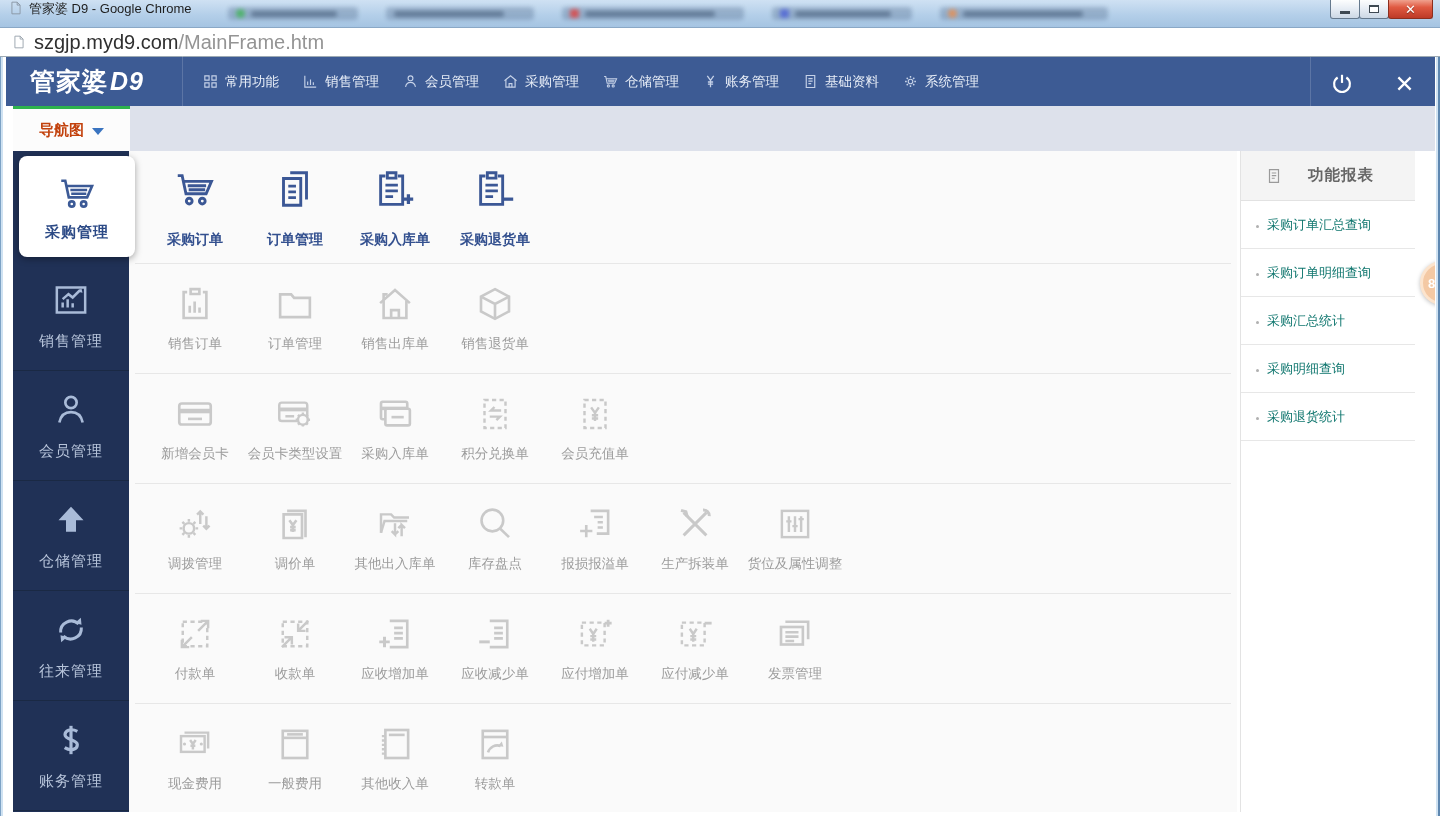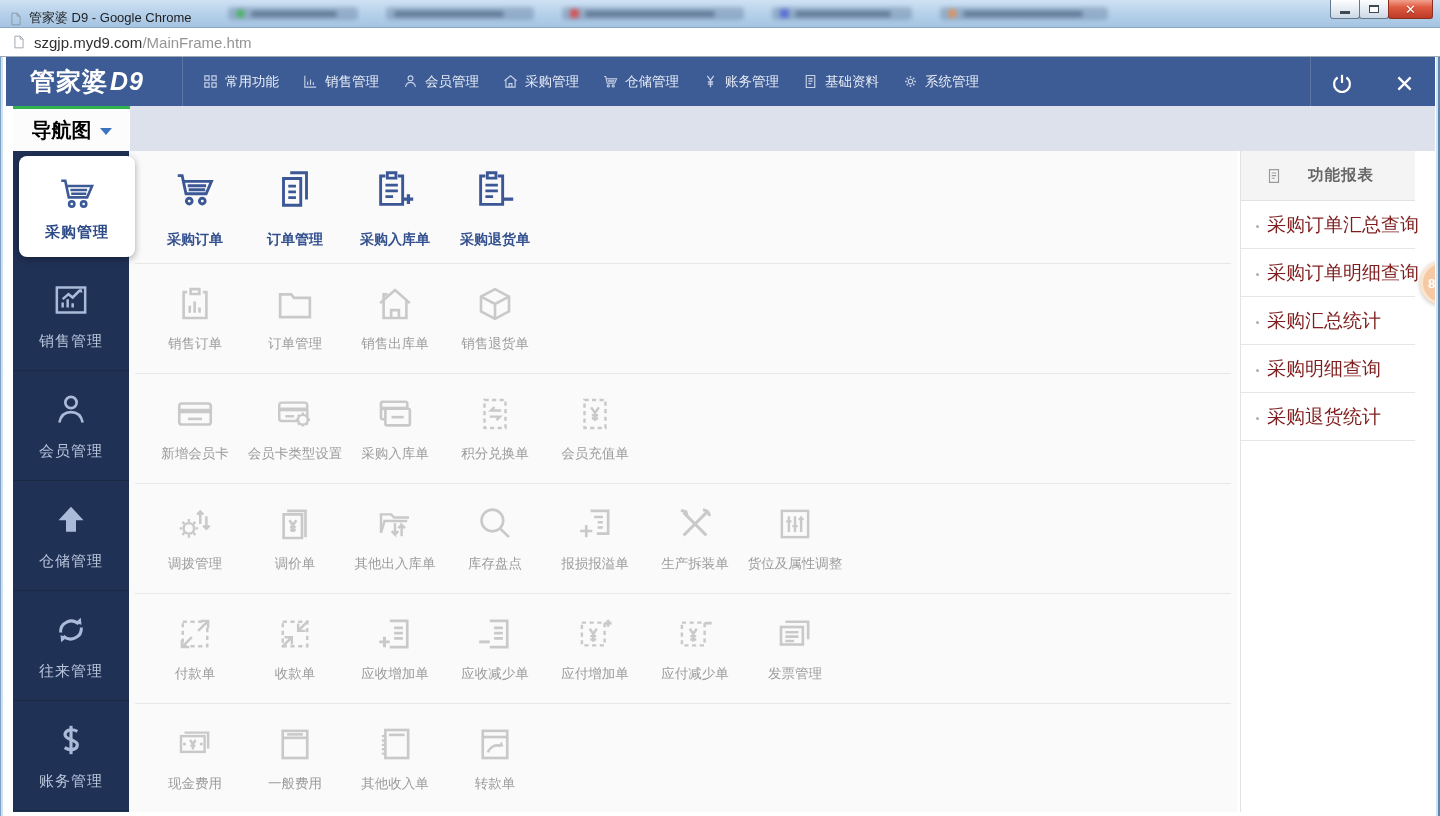--- a/index.html
+++ b/index.html
@@ -1,59 +1,59 @@
 <!DOCTYPE html>
 <html><head>
 <meta charset="utf-8">
 <style>
   *{box-sizing:border-box;margin:0;padding:0}
   html,body{width:1440px;height:816px;overflow:hidden}
   body{font-family:"Liberation Sans","DejaVu Sans",sans-serif;background:#fff}
   .window{position:relative;width:1440px;height:816px;overflow:hidden;background:#fff}
 
   
-  .titlebar{position:relative;height:28px;background:linear-gradient(#cfe1f3,#b4cfe9 55%,#a5c4e2);border-bottom:1px solid #8aa8c6;display:flex;align-items:flex-end}
+  .titlebar{position:relative;height:28px;background:linear-gradient(#cfe1f3,#b4cfe9 55%,#a5c4e2);border-bottom:1px solid #8aa8c6;display:flex;align-items:flex-start}
   .titlebar .page-ic{width:14px;height:16px;margin:0 6px 0 9px;color:#8a97a5;flex:none}
   .win-title{font-size:13px;color:#1d1d1d;white-space:nowrap}
   .tab-blobs{position:absolute;left:228px;top:5px;height:17px;width:910px;display:flex;align-items:center;gap:28px;filter:blur(2.2px);opacity:.85}
   .blob{height:13px;border-radius:4px;background:rgba(74,99,134,.38);display:flex;align-items:center;gap:6px;padding:0 8px}
   .blob .dot{width:9px;height:9px;border-radius:50%;flex:none}
   .blob .bar{height:6px;border-radius:3px;background:rgba(40,60,90,.55)}
   .win-controls{position:absolute;right:7px;top:0;display:flex}
   .wbtn{width:30px;height:19px;border:1px solid #65798d;border-top:none;background:linear-gradient(#fdfefe,#e8eef5 45%,#ccd8e5);display:flex;align-items:center;justify-content:center;border-radius:0 0 3px 3px;margin-left:-1px;cursor:pointer}
   .wbtn.close{width:45px;background:linear-gradient(#f0a18e,#e05a42 40%,#bd3a27);border-color:#8c2f1f}
   .glyph-min{width:10px;height:3px;background:#3e4952;margin-top:6px}
   .glyph-max{width:10px;height:8px;border:1px solid #3e4952;border-top:2px solid #3e4952;background:#fff}
   .glyph-x{color:#fff;font-size:13px;font-weight:bold;line-height:1;text-shadow:0 1px 1px rgba(0,0,0,.4)}
 
   
   .urlbar{height:29px;background:#fff;border-bottom:1px solid #9daab4;display:flex;align-items:center}
   .urlbar .page-ic{width:14px;height:16px;margin:0 8px 0 12px;color:#9aa4ad;flex:none}
-  .url-text{font-size:15px;color:#303030}
+  .url-text{font-size:20px;color:#303030}
   .url-text .path{color:#949494}
 
   
   .appheader{position:relative;height:49px;background:#3d5b94;display:flex;align-items:center;margin:0 5px 0 6px}
   .logo{margin-left:24px;color:#fff;font-size:25px;font-weight:bold;letter-spacing:1px;white-space:nowrap}
   .logo .en{font-style:italic;margin-left:2px}
   .hdr-div{width:1px;height:53px;background:rgba(255,255,255,.16);margin-left:38px}
   .mainnav{display:flex;align-items:center;margin-left:14px;gap:13px}
   .nav-item{display:flex;align-items:center;gap:6px;padding:6px 5px;color:#e7edf7;font-size:13.5px;cursor:pointer;white-space:nowrap}
   .nav-ic{width:17px;height:17px;color:#c6d2e8}
   .hdr-right{position:absolute;right:0;top:0;height:53px;display:flex;align-items:center}
   .hdr-right .hdr-div{margin:0}
   .pwr,.hx{width:62px;height:53px;display:flex;align-items:center;justify-content:center;color:#fff;cursor:pointer}
   .pwr svg{width:26px;height:26px}
   .hx svg{width:21px;height:21px}
 
   
   .tabstrip{position:relative;height:45px;background:#fff;margin:0 5px 0 6px}
   .strip-bg{position:absolute;left:124px;right:0;top:0;bottom:0;background:#dde1eb}
   .navtab{position:absolute;left:7px;top:0;width:117px;height:45px;background:#fcfcfc;border-top:3px solid #2eb34d;display:flex;align-items:center;justify-content:center;gap:8px;cursor:pointer}
-  .navtab .lbl{color:#000000;font-size:20px;font-weight:bold}
+  .navtab .lbl{color:#c2410c;font-size:15px;font-weight:bold}
   .caret{width:0;height:0;border-left:6px solid transparent;border-right:6px solid transparent;border-top:7px solid #3a74c0;margin-top:2px}
 
   
   .app-body{position:relative;height:661px;margin:0 5px 0 6px;background:#fff;overflow:hidden}
 
   .sidebar{position:absolute;left:7px;top:0;width:116px;height:100%;background:#203156}
   .side-item{position:relative;height:110px;border-bottom:1px solid #1a2944;display:flex;flex-direction:column;align-items:center;justify-content:center;gap:12px;cursor:pointer}
   .side-item .s-ic{width:40px;height:40px;color:#a9bbd8}
   .side-item .s-lbl{font-size:15px;color:#b7c4da;letter-spacing:1px}
   .side-item.active{background:transparent;border-bottom:none}
@@ -68,21 +68,21 @@
   .grid-cell{width:100px;display:flex;flex-direction:column;align-items:center;cursor:pointer}
   .g-ic{width:42px;height:42px;color:#c9c9c9}
   .g-lbl{margin-top:10px;font-size:13.5px;color:#9c9c9c;white-space:nowrap}
   .grid-row.active .g-ic{color:#3b5795;width:46px;height:46px}
   .grid-row.active .g-lbl{color:#33508f;font-weight:bold;font-size:14px;margin-top:19px}
 
   .reports{position:absolute;left:1234px;top:0;width:175px;height:100%;background:#fff;border-left:1px solid #e3e3e3}
   .rep-head{height:50px;background:#f4f4f4;border-bottom:1px solid #e2e2e2;display:flex;align-items:center;padding-left:24px;gap:25px}
   .rep-head .r-ic{width:18px;height:20px;color:#9a9a9a}
   .rep-title{font-size:15.5px;font-weight:bold;color:#666;letter-spacing:1px}
-  .rep-item{height:48px;border-bottom:1px solid #e7e7e7;display:flex;align-items:center;padding-left:26px;position:relative;font-size:19px;color:#7f1d1d;cursor:pointer;white-space:nowrap}
+  .rep-item{height:48px;border-bottom:1px solid #e7e7e7;display:flex;align-items:center;padding-left:26px;position:relative;font-size:13px;color:#0f766e;cursor:pointer;white-space:nowrap}
   .rep-item::before{content:"";position:absolute;left:15px;top:50%;width:3px;height:3px;border-radius:50%;background:#b0b0b0}
 
   .float-badge{position:absolute;left:1414px;top:110px;width:44px;height:44px;border-radius:50%;background:#f4c9a4;border:3px solid #fce4cd;box-shadow:0 1px 4px rgba(0,0,0,.25);color:#fff;font-weight:bold;font-size:13px;display:flex;align-items:center;padding-left:5px;z-index:8}
 
   
   .frame-l{position:absolute;left:0;top:57px;bottom:0;width:6px;background:linear-gradient(90deg,#7da2c5 1px,#cfe2f2 1px 3px,#fff 3px);z-index:20}
   .frame-r{position:absolute;right:0;top:57px;bottom:0;width:5px;background:linear-gradient(90deg,#fff 1px,#cfe2f2 1px 3px,#5e87b0 3px);z-index:20}
   svg{display:block}
 </style>
 </head>

